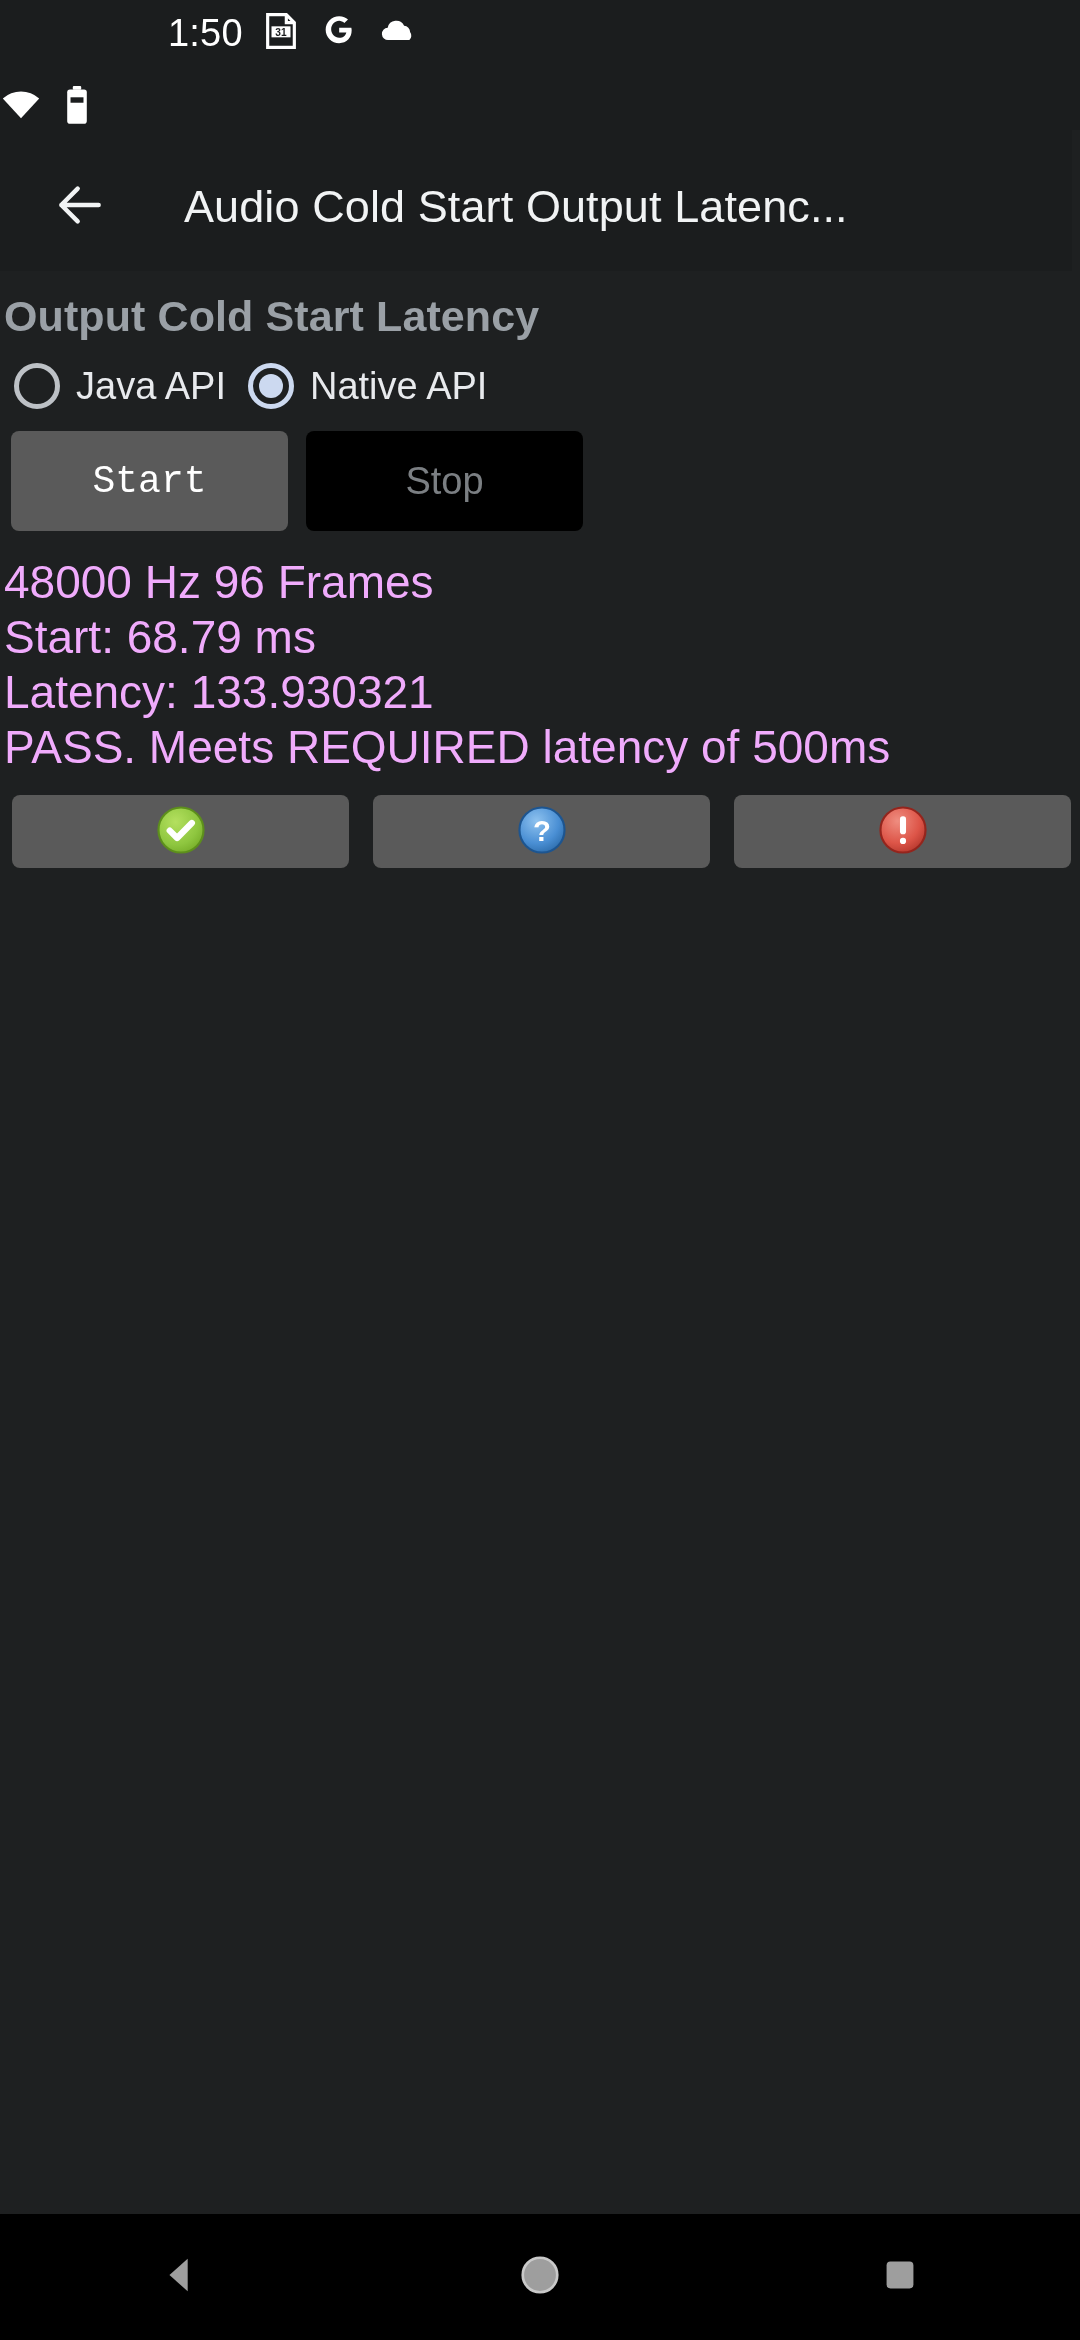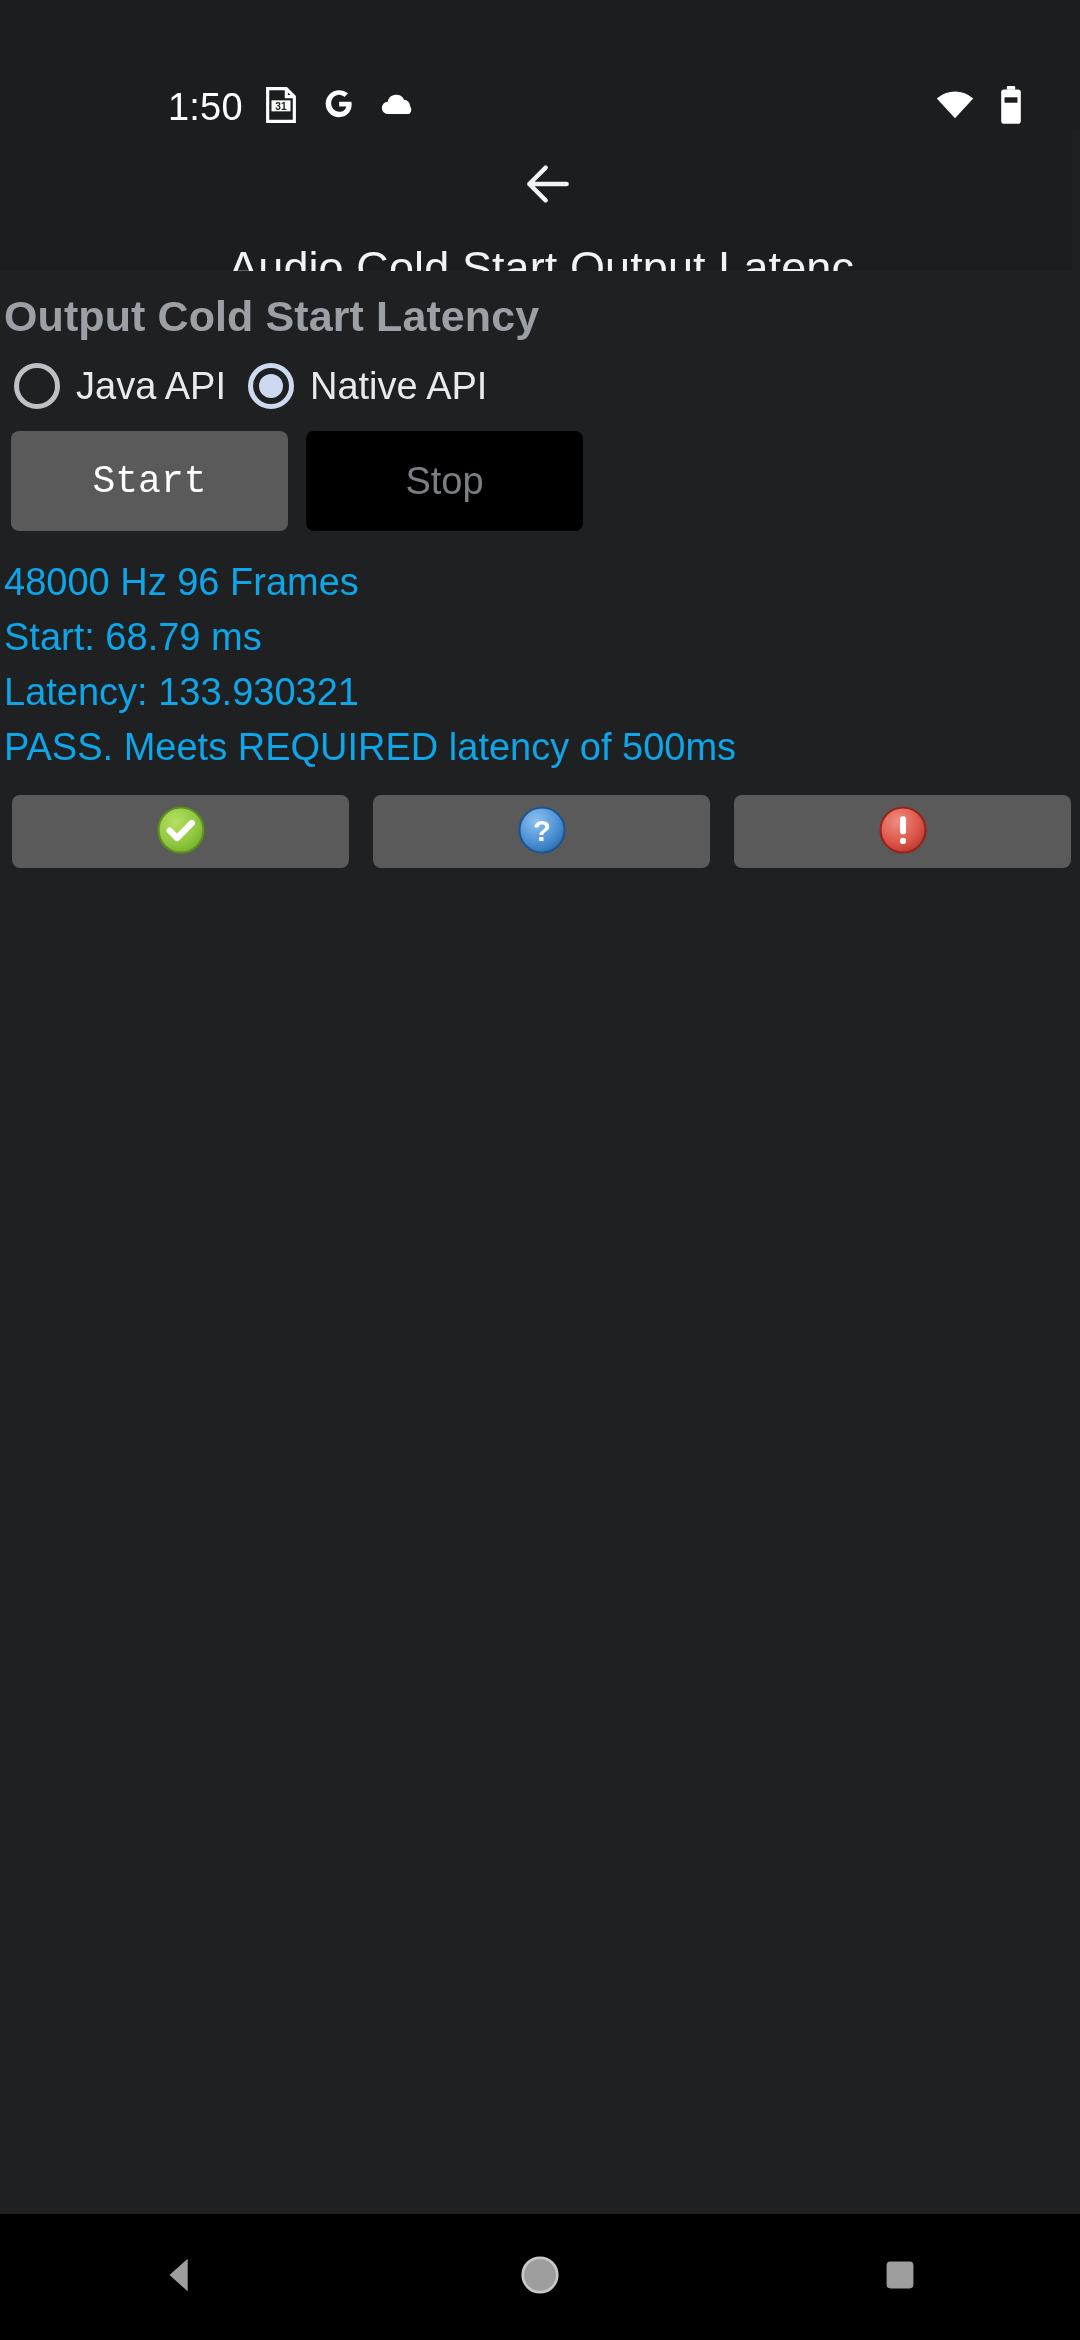--- a/index.html
+++ b/index.html
@@ -20,24 +20,25 @@
   }
 
   
   #status-bar {
     position: absolute;
     left: 0; top: 0;
     width: 1080px;
     height: 130px;
     background: #1b1d1e;
     display: flex;
-    align-items: flex-end;
+    align-items: flex-start;
     justify-content: space-between;
     box-sizing: border-box;
     padding: 0 36px 0 0;
+    flex-direction: column;
   }
   .sb-left {
     display: flex;
     align-items: center;
     gap: 18px;
     padding-left: 168px;
     margin-top: 10px;
   }
   .sb-right {
     display: flex;
@@ -57,21 +58,20 @@
 
   
   #app-bar {
     position: absolute;
     left: 0; top: 130px;
     width: 1072px;
     height: 153px;
     background: #1b1d1e;
     display: flex;
     align-items: center;
-    flex-direction: column;
   }
   #back-button {
     width: 112px;
     height: 112px;
     margin-left: 24px;
     display: flex;
     align-items: center;
     justify-content: center;
     border-radius: 56px;
     flex: 0 0 auto;
@@ -173,22 +173,22 @@
     background: #000000;
     color: #7b7f83;
   }
 
   
   #results {
     margin-top: 24px;
     padding-left: 4px;
   }
   .result-line {
-    color: #0ea5e9;
-    font-size: 38px;
+    color: #f0abfc;
+    font-size: 46px;
     line-height: 55px;
     white-space: nowrap;
   }
 
   
   #icon-button-row {
     display: flex;
     margin-top: 20px;
     padding-left: 12px;
   }

